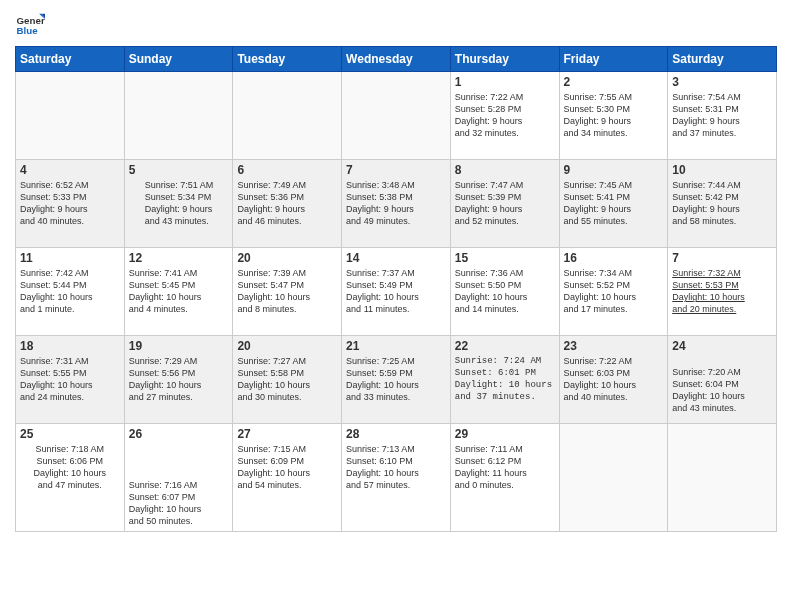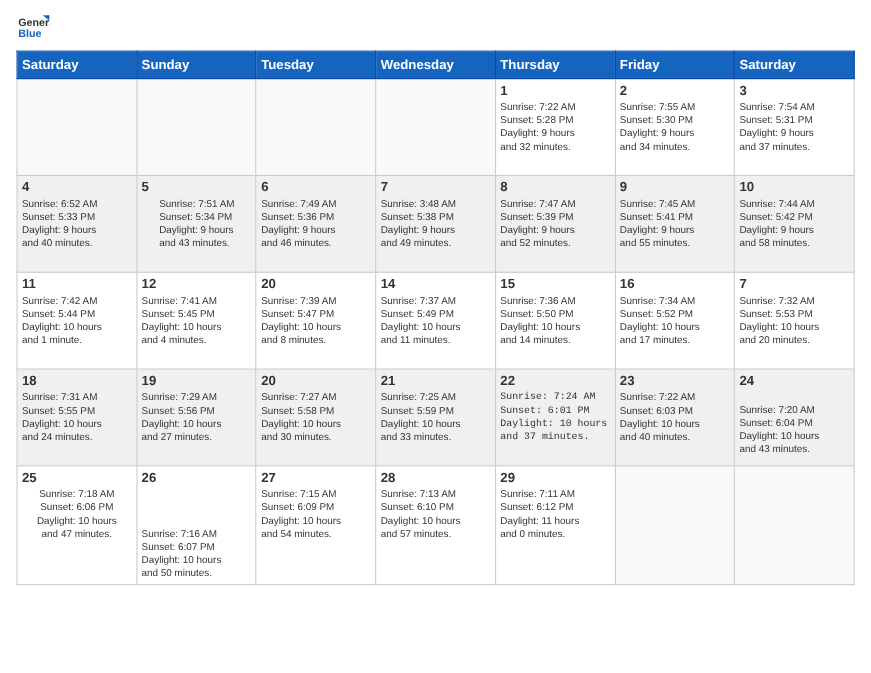--- a/index.html
+++ b/index.html
@@ -230,21 +230,21 @@
           </td>
           <td>
             <div class="day-number">16</div>
             <div class="day-info" style="white-space: pre-line;">Sunrise: 7:34 AM
 Sunset: 5:52 PM
 Daylight: 10 hours
 and 17 minutes.</div>
           </td>
           <td>
             <div class="day-number">7</div>
-            <div class="day-info" style="white-space: pre-line;">Sunrise: 7:32 AM
+            <div class="day-info" style="white-space: pre-line; text-decoration: underline;">Sunrise: 7:32 AM
 Sunset: 5:53 PM
 Daylight: 10 hours
 and 20 minutes.</div>
           </td>
         </tr>
         <tr class="row-shaded">
           <td>
             <div class="day-number">18</div>
             <div class="day-info" style="white-space: pre-line;">Sunrise: 7:31 AM
 Sunset: 5:55 PM

